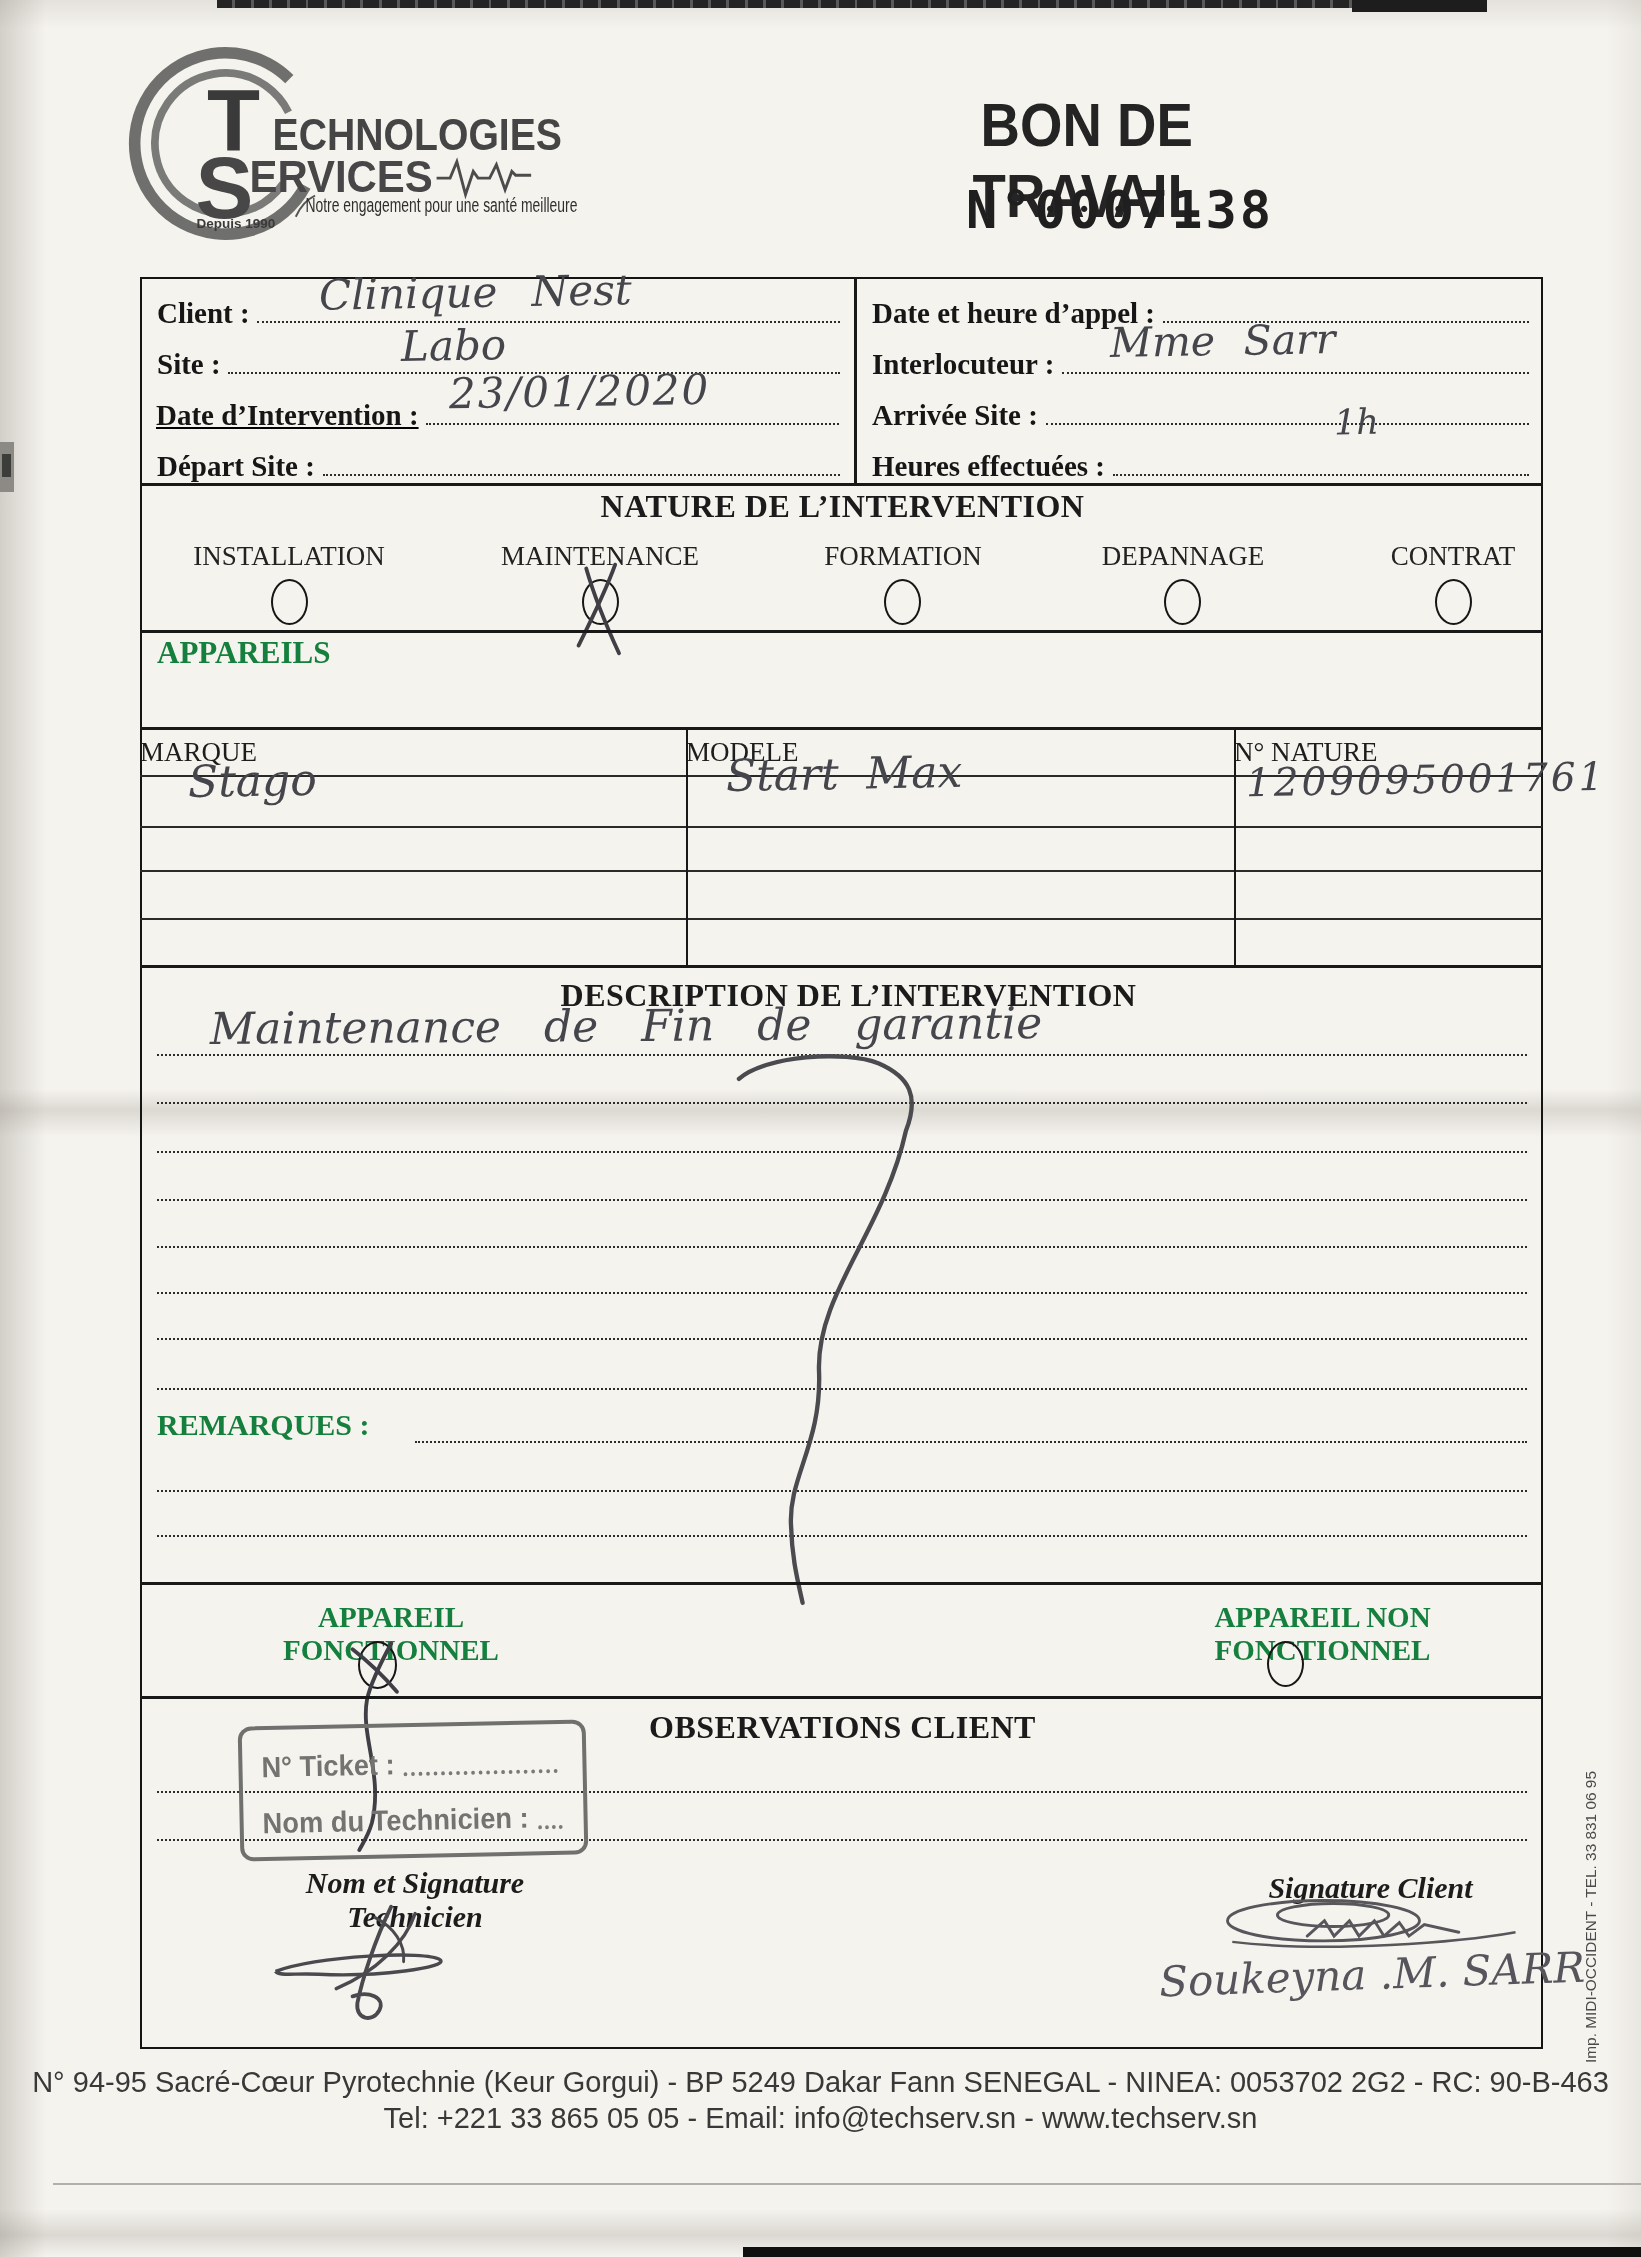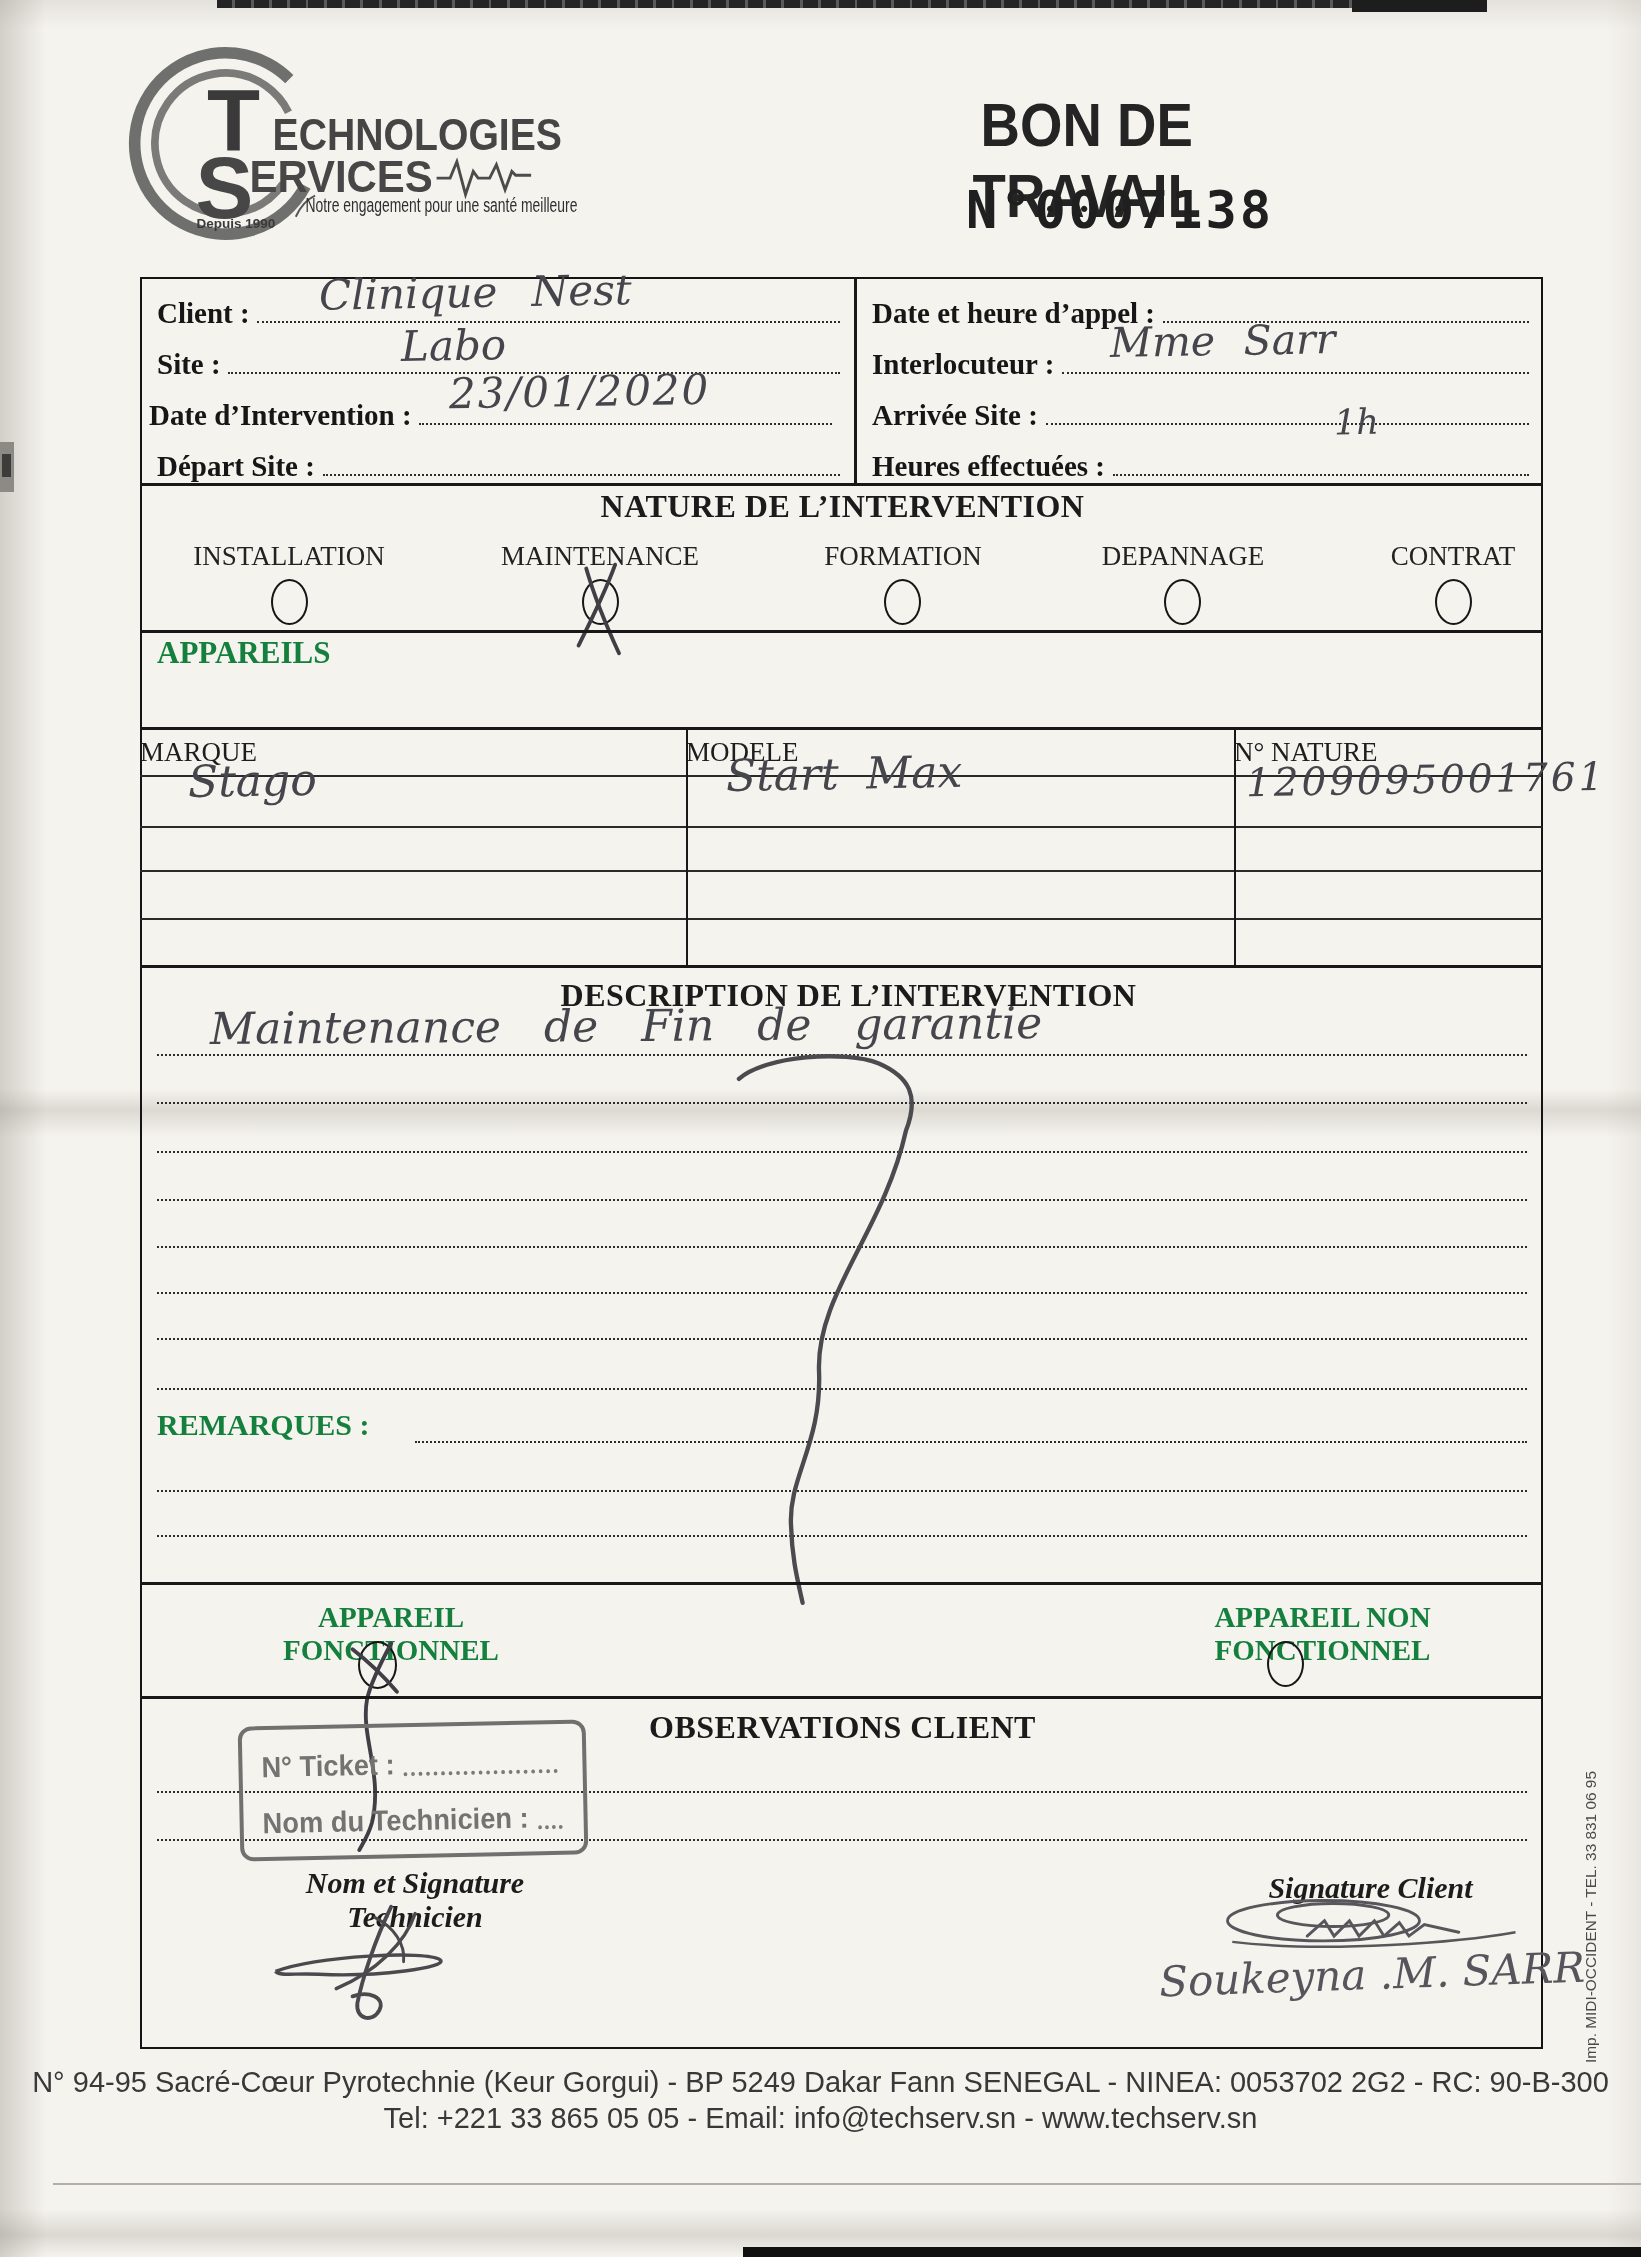--- a/index.html
+++ b/index.html
@@ -74,21 +74,21 @@
 <div class="vline" style="left:854px;top:277px;height:206px;"></div>
 
 <div class="frow" style="left:157px;top:282px;width:683px;">
   <span class="lbl">Client :</span>
   <div class="lead"></div>
 </div>
 <div class="frow" style="left:157px;top:333px;width:683px;">
   <span class="lbl">Site :</span>
   <div class="lead"></div>
 </div>
-<div class="frow" style="left:149px;top:384px;width:683px;">
+<div class="frow" style="left:156px;top:384px;width:683px;text-decoration:underline;">
   <span class="lbl">Date d’Intervention :</span>
   <div class="lead"></div>
 </div>
 <div class="frow" style="left:157px;top:435px;width:683px;">
   <span class="lbl">Départ Site :</span>
   <div class="lead"></div>
 </div>
 <div class="frow" style="left:872px;top:282px;width:657px;">
   <span class="lbl">Date et heure d’appel :</span>
   <div class="lead"></div>
@@ -221,15 +221,15 @@
   <ellipse cx="115" cy="32" rx="100" ry="21" fill="none" stroke="#56565b" stroke-width="3"></ellipse>
   <ellipse cx="125" cy="26" rx="58" ry="12" fill="none" stroke="#56565b" stroke-width="3"></ellipse>
   <path d="M98,48 l18,-16 l10,16 l16,-16 l10,16 l16,-16 l10,16 l16,-14 l10,14 l16,-12 l36,8" fill="none" stroke="#56565b" stroke-width="3" stroke-linecap="round"></path>
   <path d="M20,54 C120,66 260,54 315,44" fill="none" stroke="#56565b" stroke-width="2.5"></path>
 </svg>
 
 <span class="hand" style="left:1159px;top:1950px;font-size:42px;color:#55555b;transform:rotate(-2deg);">Soukeyna .M. SARR</span>
 
 <div class="credit">Imp. MIDI-OCCIDENT - TEL. 33 831 06 95</div>
 
-<div class="footer" style="top:2066px;">N° 94-95 Sacré-Cœur Pyrotechnie (Keur Gorgui) - BP 5249 Dakar Fann SENEGAL - NINEA: 0053702 2G2 - RC: 90-B-300</div>
+<div class="footer" style="top:2066px;">N° 94-95 Sacré-Cœur Pyrotechnie (Keur Gorgui) - BP 5249 Dakar Fann SENEGAL - NINEA: 0053702 2G2 - RC: 90-B-463</div>
 <div class="footer" style="top:2102px;">Tel: +221 33 865 05 05 - Email: info@techserv.sn - www.techserv.sn</div>
 
 
 </body></html>

